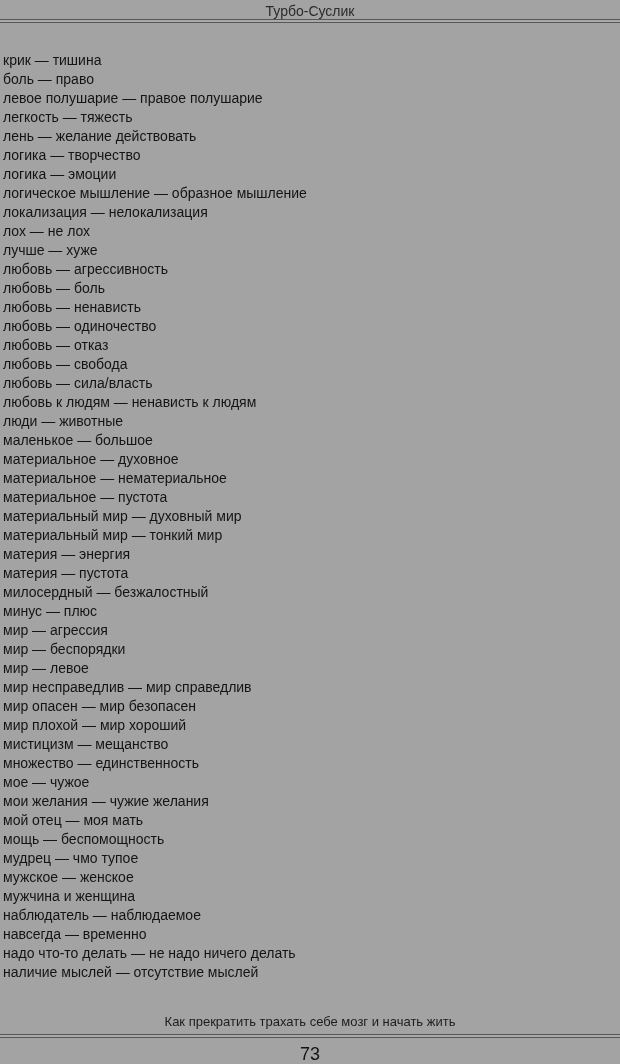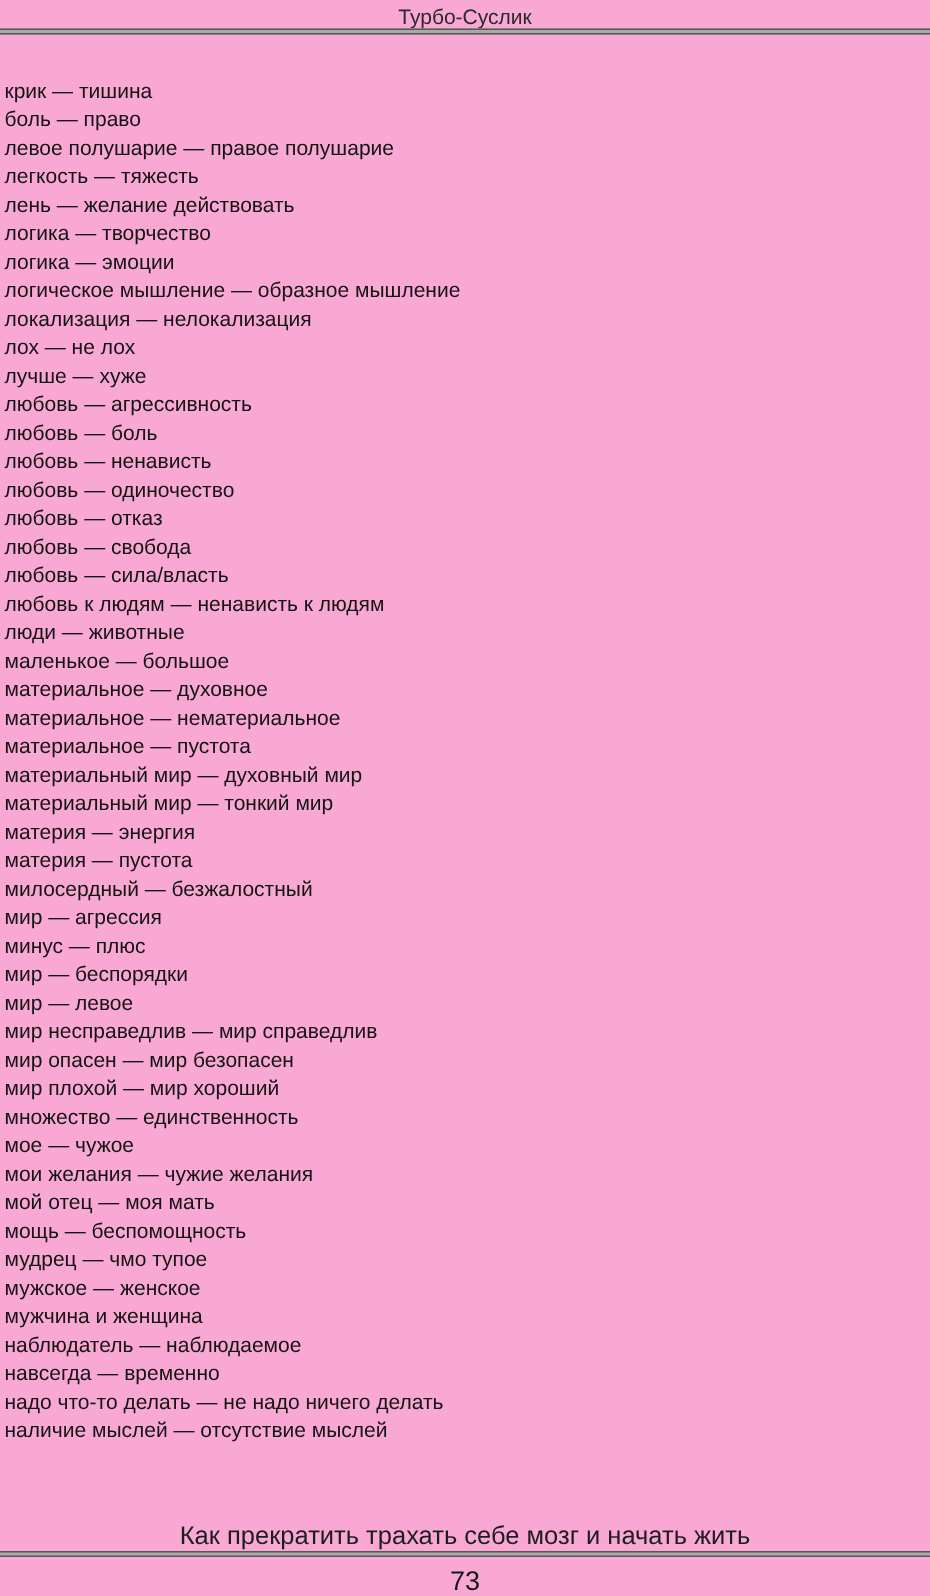--- a/index.html
+++ b/index.html
@@ -4,21 +4,21 @@
 <style>
   html, body {
     margin: 0;
     padding: 0;
     background: #ffffff;
   }
   .page {
     position: relative;
     width: 620px;
     height: 1064px;
-    background: #f9a8d4;
+    background: #a3a3a3;
     font-family: "Liberation Sans", sans-serif;
     color: #1a1a1a;
     overflow: hidden;
   }
   .running-header {
     position: absolute;
     top: 3px;
     left: 0;
     width: 100%;
     text-align: center;
@@ -44,21 +44,21 @@
     line-height: 19px;
     color: #141414;
   }
   .line { white-space: nowrap; }
   .running-footer {
     position: absolute;
     top: 1014px;
     left: 0;
     width: 100%;
     text-align: center;
-    font-size: 17px;
+    font-size: 13px;
     color: #1d1d1d;
   }
   .footer-rule { top: 1034px; }
   .page-number {
     position: absolute;
     top: 1044px;
     left: 0;
     width: 100%;
     text-align: center;
     font-size: 18px;
@@ -97,27 +97,28 @@
       <div class="line">люди — животные</div>
       <div class="line">маленькое — большое</div>
       <div class="line">материальное — духовное</div>
       <div class="line">материальное — нематериальное</div>
       <div class="line">материальное — пустота</div>
       <div class="line">материальный мир — духовный мир</div>
       <div class="line">материальный мир — тонкий мир</div>
       <div class="line">материя — энергия</div>
       <div class="line">материя — пустота</div>
       <div class="line">милосердный — безжалостный</div>
+      <div class="line">минус — плюс</div>
       <div class="line">мир — агрессия</div>
-      <div class="line">минус — плюс</div>
       <div class="line">мир — беспорядки</div>
       <div class="line">мир — левое</div>
       <div class="line">мир несправедлив — мир справедлив</div>
       <div class="line">мир опасен — мир безопасен</div>
       <div class="line">мир плохой — мир хороший</div>
+      <div class="line">мистицизм — мещанство</div>
       <div class="line">множество — единственность</div>
       <div class="line">мое — чужое</div>
       <div class="line">мои желания — чужие желания</div>
       <div class="line">мой отец — моя мать</div>
       <div class="line">мощь — беспомощность</div>
       <div class="line">мудрец — чмо тупое</div>
       <div class="line">мужское — женское</div>
       <div class="line">мужчина и женщина</div>
       <div class="line">наблюдатель — наблюдаемое</div>
       <div class="line">навсегда — временно</div>

